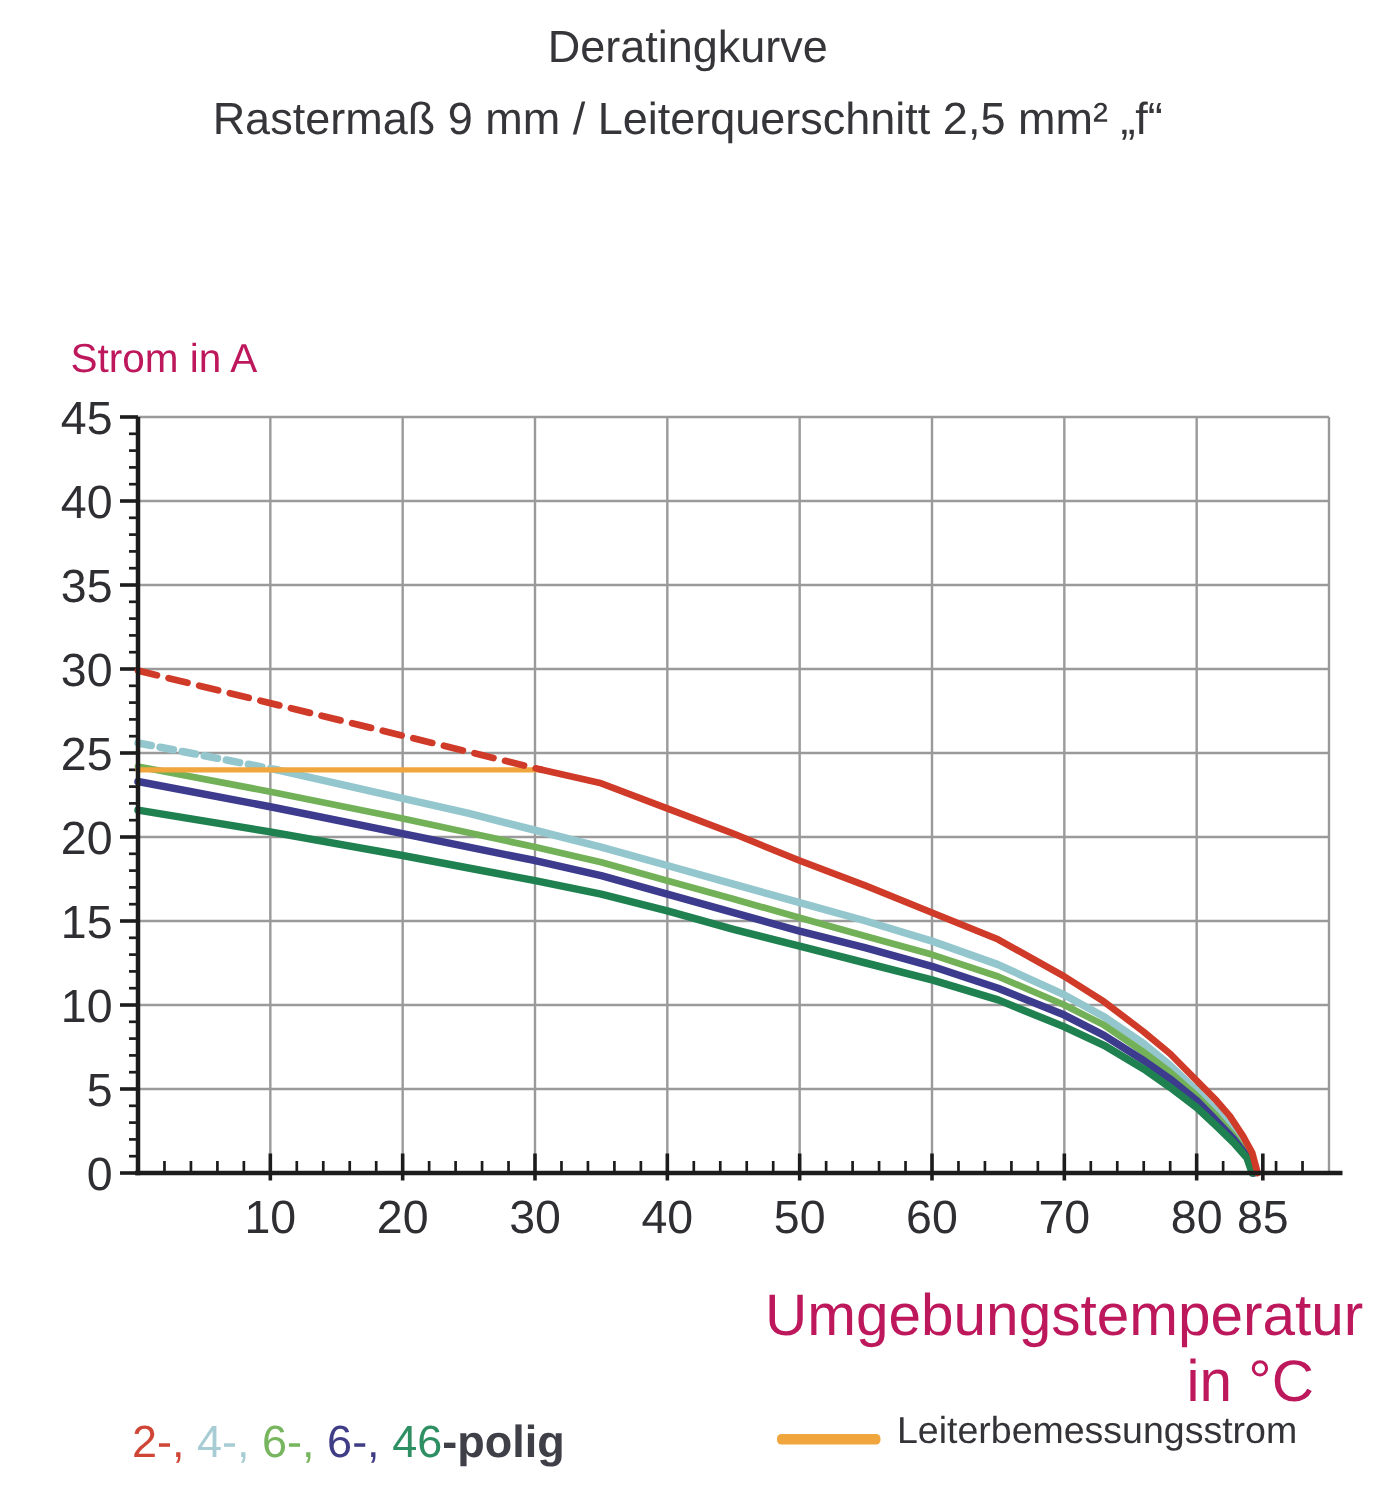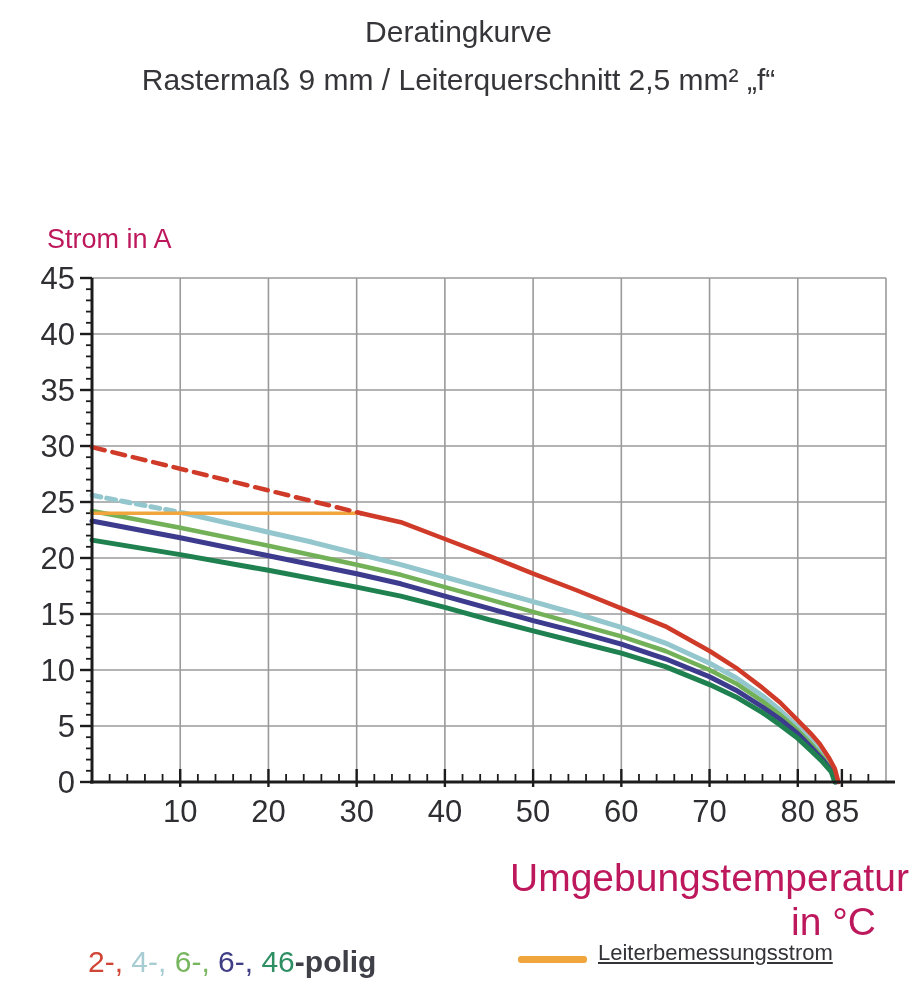--- a/index.html
+++ b/index.html
@@ -21,21 +21,21 @@
   .legend-left{
     position:absolute;left:88px;top:945px;font-size:30px;white-space:pre;
   }
   .legend-right{
     position:absolute;left:518px;top:930px;width:380px;height:50px;
   }
   .legend-swatch{
     position:absolute;left:0;top:26px;width:69px;height:7px;border-radius:3px;
   }
   .legend-right-label{
-    position:absolute;left:80px;top:10px;font-size:22px;color:#333338;white-space:nowrap;text-decoration:underline;
+    position:absolute;left:80px;top:10px;font-size:25px;color:#333338;white-space:nowrap;
   }
 </style>
 </head>
 <body>
 
 <div class="stage">
 
   <div class="title-block">
     <div>Deratingkurve</div>
     <div>Rastermaß 9 mm / Leiterquerschnitt 2,5 mm² „f“</div>

